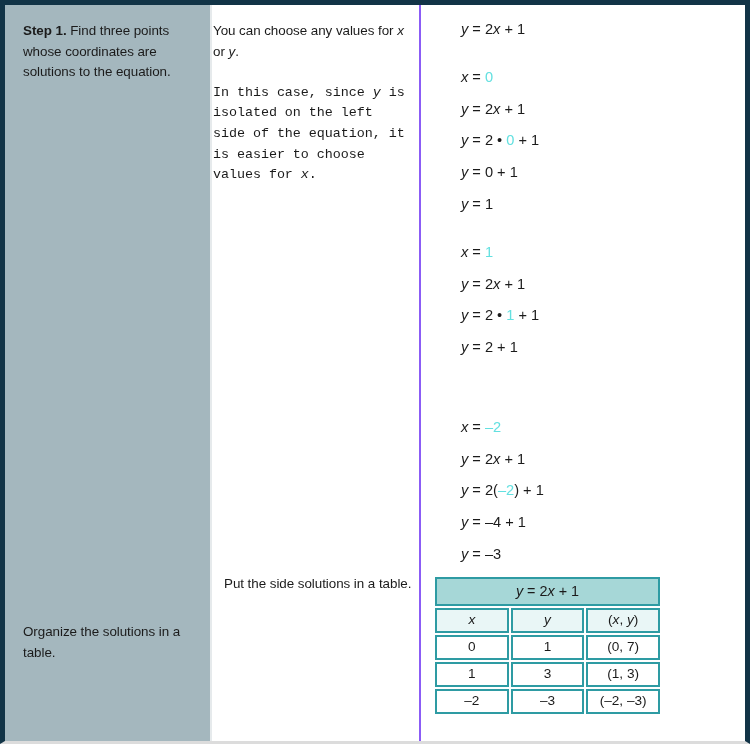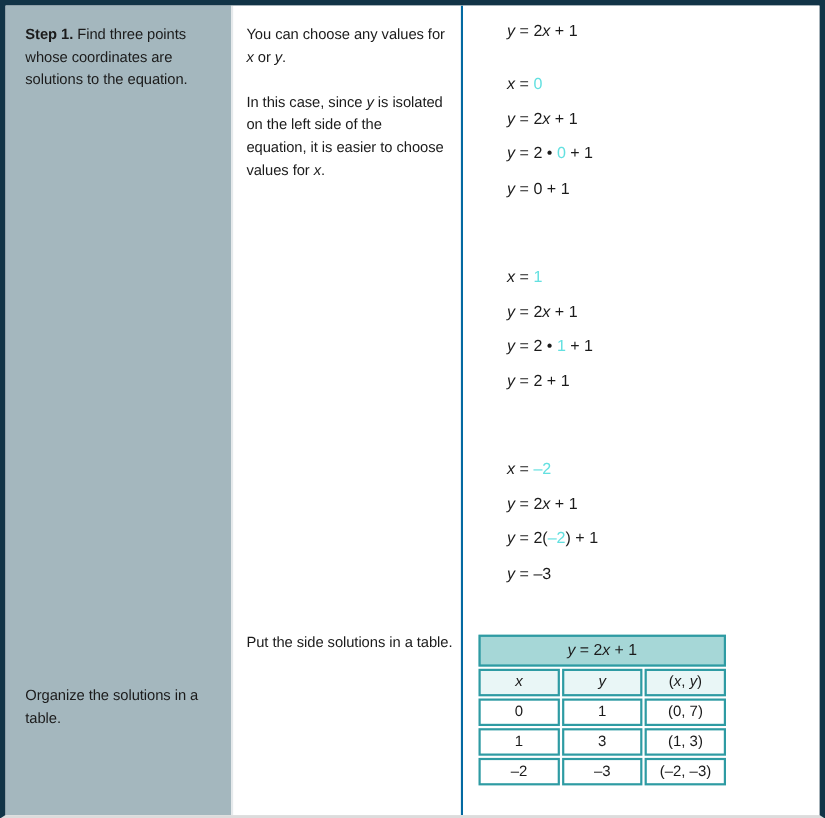--- a/index.html
+++ b/index.html
@@ -39,43 +39,43 @@
     border-right: 2px solid #e6eaec;
     padding: 16px 14px 0 18px;
     position: relative;
   }
 
   
   .col-explain {
     width: 209px;
     flex: 0 0 209px;
     background: #ffffff;
-    border-right: 2px solid #0369a1;
-    padding: 16px 14px 0 12px;
+    border-right: 2px solid #8b5cf6;
+    padding: 16px 14px 0 1px;
     position: relative;
   }
 
   
   .col-math {
     flex: 1 1 auto;
     background: #ffffff;
     padding: 14px 0 0 16px;
     position: relative;
   }
 
   .body-text {
     font-size: 13.4px;
     line-height: 20.6px;
     color: #1b1b1b;
     letter-spacing: -0.05px;
   }
   .body-text b { font-weight: bold; }
   .body-text i { font-style: italic; }
 
-  .para + .para { margin-top: 20.6px; }
+  .para + .para { margin-top: 20.6px; font-family: Liberation Mono, monospace; }
 
   
   .bottom-text-step {
     position: absolute;
     left: 18px;
     top: 569px;
     width: 180px;
     margin-top: 48px;
   }
   .bottom-text-explain {
@@ -175,20 +175,23 @@
         </div>
         <div class="math-line">
           <i>y</i><span> = 2</span><i>x</i><span> + 1</span>
         </div>
         <div class="math-line">
           <i>y</i><span> = 2 • </span><span class="hl">0</span><span> + 1</span>
         </div>
         <div class="math-line">
           <i>y</i><span> = 0 + 1</span>
         </div>
+        <div class="math-line">
+          <i>y</i><span> = 1</span>
+        </div>
       </div>
 
       <div class="math-block" id="mblock-x1">
         <div class="math-line">
           <i>x</i><span> = </span><span class="hl">1</span>
         </div>
         <div class="math-line">
           <i>y</i><span> = 2</span><i>x</i><span> + 1</span>
         </div>
         <div class="math-line">
@@ -201,20 +204,23 @@
 
       <div class="math-block" id="mblock-xm2">
         <div class="math-line">
           <i>x</i><span> = </span><span class="hl">–2</span>
         </div>
         <div class="math-line">
           <i>y</i><span> = 2</span><i>x</i><span> + 1</span>
         </div>
         <div class="math-line">
           <i>y</i><span> = 2(</span><span class="hl">–2</span><span>) + 1</span>
+        </div>
+        <div class="math-line">
+          <i>y</i><span> = –4 + 1</span>
         </div>
         <div class="math-line">
           <i>y</i><span> = –3</span>
         </div>
       </div>
 
       <div class="sol-table-wrap">
         <table class="sol-table">
           <tbody>
             <tr>

